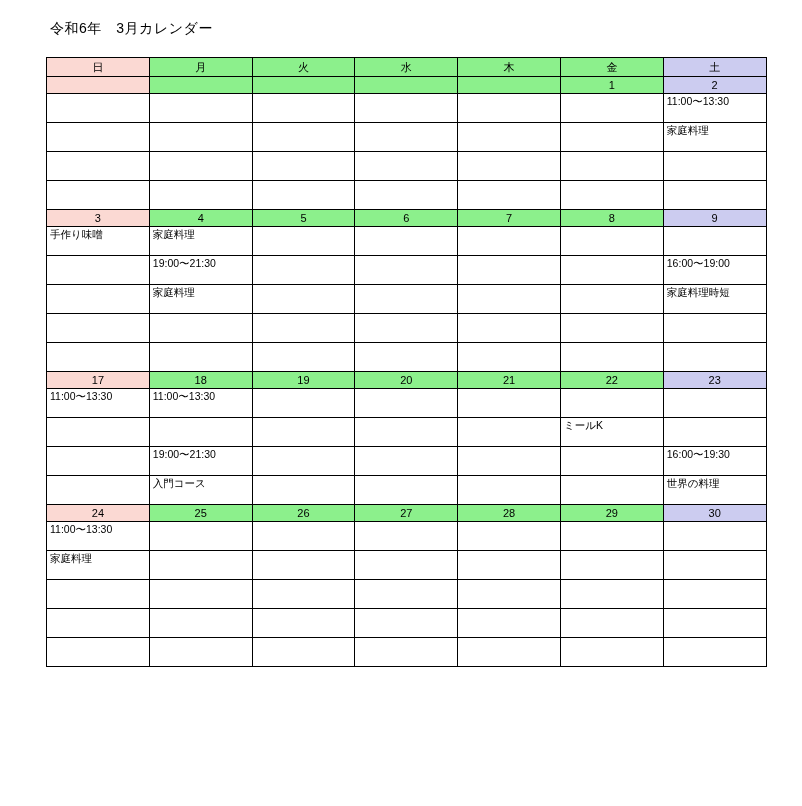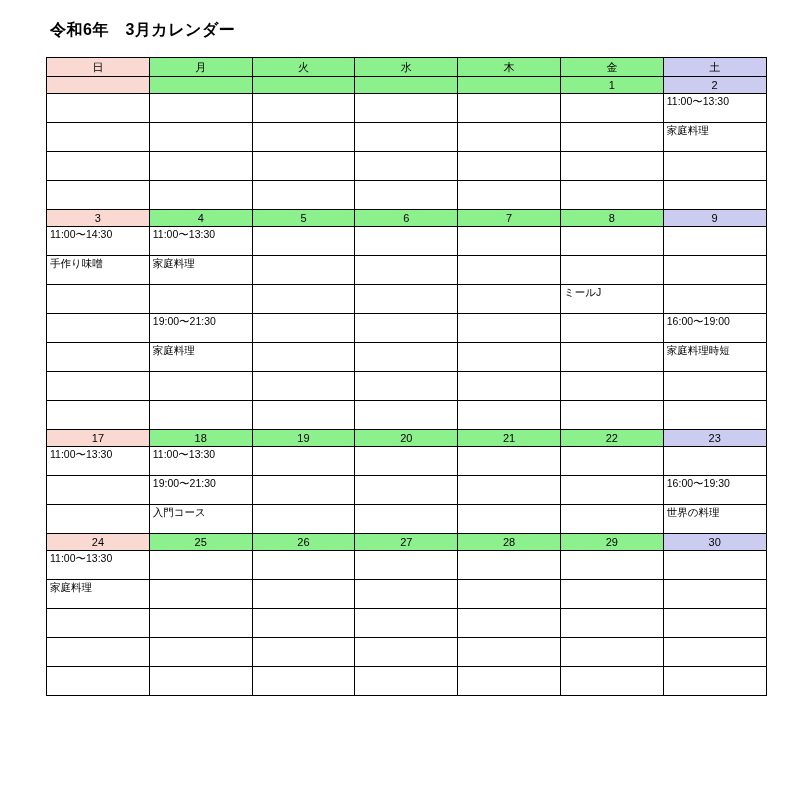--- a/index.html
+++ b/index.html
@@ -16,24 +16,23 @@
   #page {
     position: relative;
     width: 802px;
     height: 806px;
     box-sizing: border-box;
   }
   #title {
     position: absolute;
     left: 50px;
     top: 20px;
-    font-size: 16px;
+    font-size: 14px;
     letter-spacing: 0.5px;
     white-space: pre;
-    font-weight: bold;
   }
   #cal-wrap {
     position: absolute;
     left: 46px;
     top: 57px;
     width: 720px;
   }
   table.cal {
     border-collapse: collapse;
     table-layout: fixed;
@@ -160,44 +159,26 @@
           <tr class="datesrow">
             <td class="d-sun">3</td>
             <td class="d-wd">4</td>
             <td class="d-wd">5</td>
             <td class="d-wd">6</td>
             <td class="d-wd">7</td>
             <td class="d-wd">8</td>
             <td class="d-sat">9</td>
           </tr>
           <tr class="evrow">
-            <td>11:00〜14:30</td>
-            <td>11:00〜13:30</td>
-            <td></td>
-            <td></td>
-            <td></td>
-            <td></td>
-            <td></td>
-          </tr>
-          <tr class="evrow">
             <td>手作り味噌</td>
             <td>家庭料理</td>
             <td></td>
             <td></td>
             <td></td>
             <td></td>
-            <td></td>
-          </tr>
-          <tr class="evrow">
-            <td></td>
-            <td></td>
-            <td></td>
-            <td></td>
-            <td></td>
-            <td class="ev-small">ミールJ</td>
             <td></td>
           </tr>
           <tr class="evrow">
             <td></td>
             <td>19:00〜21:30</td>
             <td></td>
             <td></td>
             <td></td>
             <td></td>
             <td>16:00〜19:00</td>
@@ -242,20 +223,29 @@
             <td>11:00〜13:30</td>
             <td>11:00〜13:30</td>
             <td></td>
             <td></td>
             <td></td>
             <td></td>
             <td></td>
           </tr>
           <tr class="evrow">
             <td></td>
+            <td></td>
+            <td></td>
+            <td></td>
+            <td></td>
+            <td class="ev-small">ミールK</td>
+            <td></td>
+          </tr>
+          <tr class="evrow">
+            <td></td>
             <td>19:00〜21:30</td>
             <td></td>
             <td></td>
             <td></td>
             <td></td>
             <td>16:00〜19:30</td>
           </tr>
           <tr class="evrow">
             <td></td>
             <td>入門コース</td>

